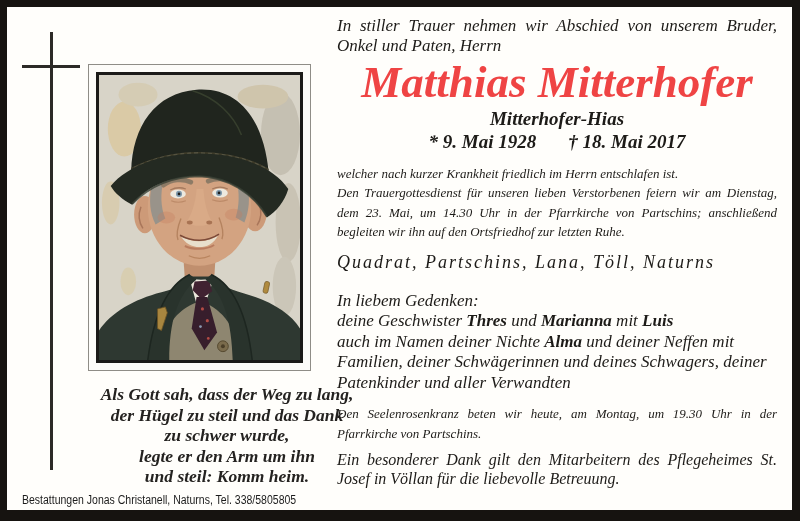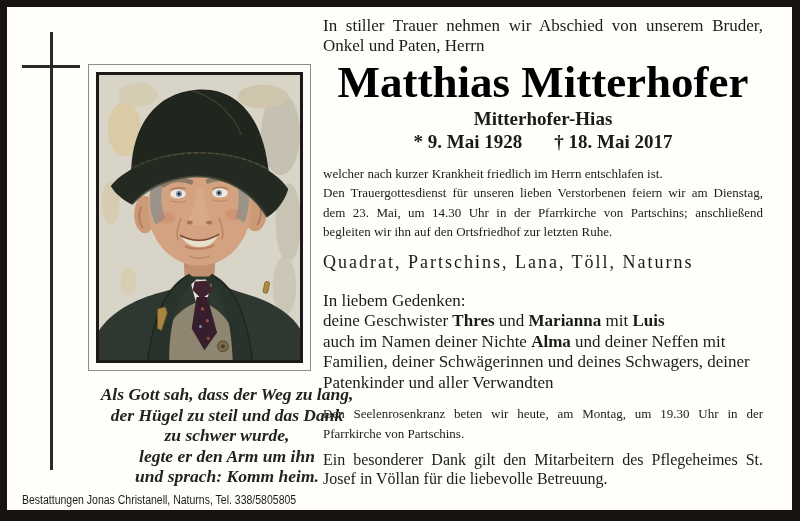--- a/index.html
+++ b/index.html
@@ -43,25 +43,25 @@
   }
   
   .credit{
     position:absolute;left:15px;top:486px;
     font-family:"Liberation Sans", sans-serif;
     font-size:12.5px;color:#1c1c1c;
     transform:scaleX(0.84);transform-origin:left top;
     white-space:nowrap;
   }
   
-  .notice{position:absolute;left:316px;top:9px;width:440px;}
+  .notice{position:absolute;left:330px;top:9px;width:440px;font-style:italic;}
   .intro{font-size:17px;line-height:20px;text-align:justify;margin:0 0 3px 0;}
   .name{
     font-size:45px;font-weight:700;line-height:1.04;
-    text-align:center;margin:1px 0 0 0;color:#000000;
+    text-align:center;margin:1px 0 0 0;color:#ef4444;
     white-space:nowrap;letter-spacing:0;
   }
   .nickname{font-size:19px;font-weight:700;text-align:center;margin-top:2px;}
   .dates{font-size:19px;font-weight:700;text-align:center;margin:1px 0 9px 0;}
   .dates span{display:inline-block;margin:0 16px;}
   .body-par{font-size:13px;line-height:19.5px;text-align:justify;margin:0;}
   .mt{margin-top:11px;}
   .places{font-size:18px;letter-spacing:2px;margin-top:10px;white-space:nowrap;}
   .remembrance{margin-top:18px;font-size:17px;line-height:20.5px;}
   .thanks{font-size:16px;line-height:18.5px;text-align:justify;margin:8px 0 0 0;}
@@ -166,21 +166,21 @@
         <path d="M34,131 C52,113 76,103 103,103 C132,104 158,120 172,144" stroke="#3a4136" stroke-width="2" fill="none" opacity="0.8"></path>
       </svg>
     </div>
   </figure>
 
   <div class="poem">
     <div>Als Gott sah, dass der Weg zu lang,</div>
     <div>der Hügel zu steil und das Dank</div>
     <div>zu schwer wurde,</div>
     <div>legte er den Arm um ihn</div>
-    <div>und sprach: Komm heim.</div>
+    <div>und steil: Komm heim.</div>
   </div>
 
   <div class="credit">Bestattungen Jonas Christanell, Naturns, Tel. 338/5805805</div>
 
   <div class="notice">
     <p class="intro">In stiller Trauer nehmen wir Abschied von unserem Bruder, Onkel und Paten, Herrn</p>
     <h1 class="name">Matthias Mitterhofer</h1>
     <div class="nickname">Mitterhofer-Hias</div>
     <div class="dates">
       <span>* 9. Mai 1928</span><span>† 18. Mai 2017</span>

